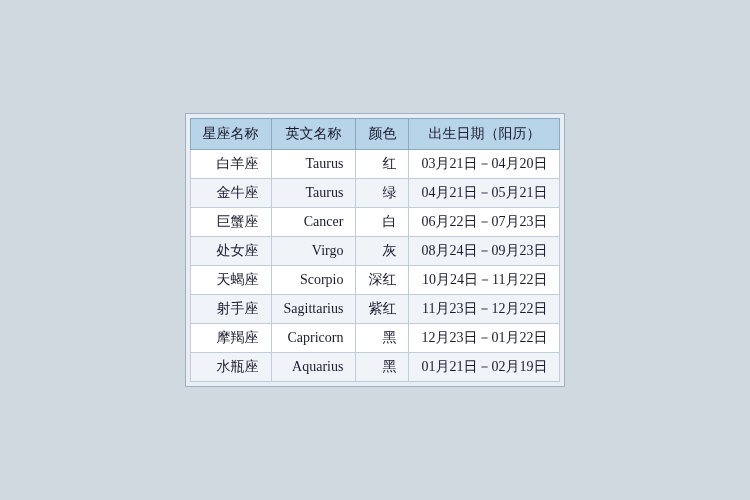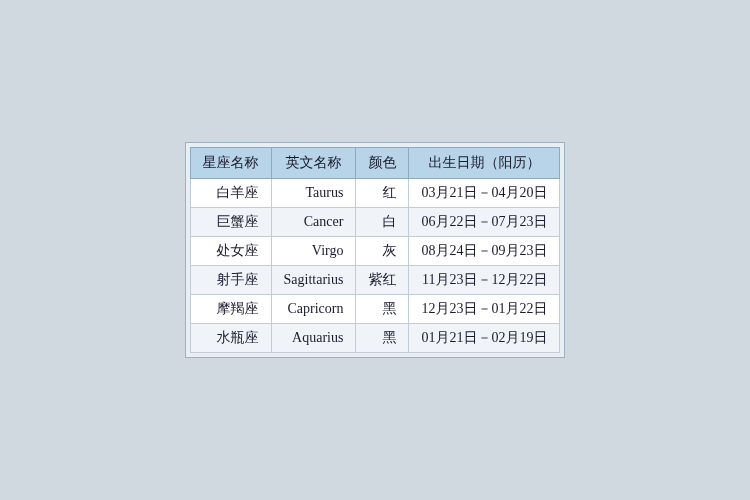--- a/index.html
+++ b/index.html
@@ -61,30 +61,42 @@
       </tr>
     </thead>
     <tbody id="table-body">
     <tr>
           <td>白羊座</td>
           <td>Taurus</td>
           <td>红</td>
           <td>03月21日－04月20日</td>
         </tr>
         <tr>
+          <td>金牛座</td>
+          <td>Taurus</td>
+          <td>绿</td>
+          <td>04月21日－05月21日</td>
+        </tr>
+        <tr>
           <td>巨蟹座</td>
           <td>Cancer</td>
           <td>白</td>
           <td>06月22日－07月23日</td>
         </tr>
         <tr>
           <td>处女座</td>
           <td>Virgo</td>
           <td>灰</td>
           <td>08月24日－09月23日</td>
+        </tr>
+        <tr>
+          <td>天蝎座</td>
+          <td>Scorpio</td>
+          <td>深红</td>
+          <td>10月24日－11月22日</td>
         </tr>
         <tr>
           <td>射手座</td>
           <td>Sagittarius</td>
           <td>紫红</td>
           <td>11月23日－12月22日</td>
         </tr>
         <tr>
           <td>摩羯座</td>
           <td>Capricorn</td>

